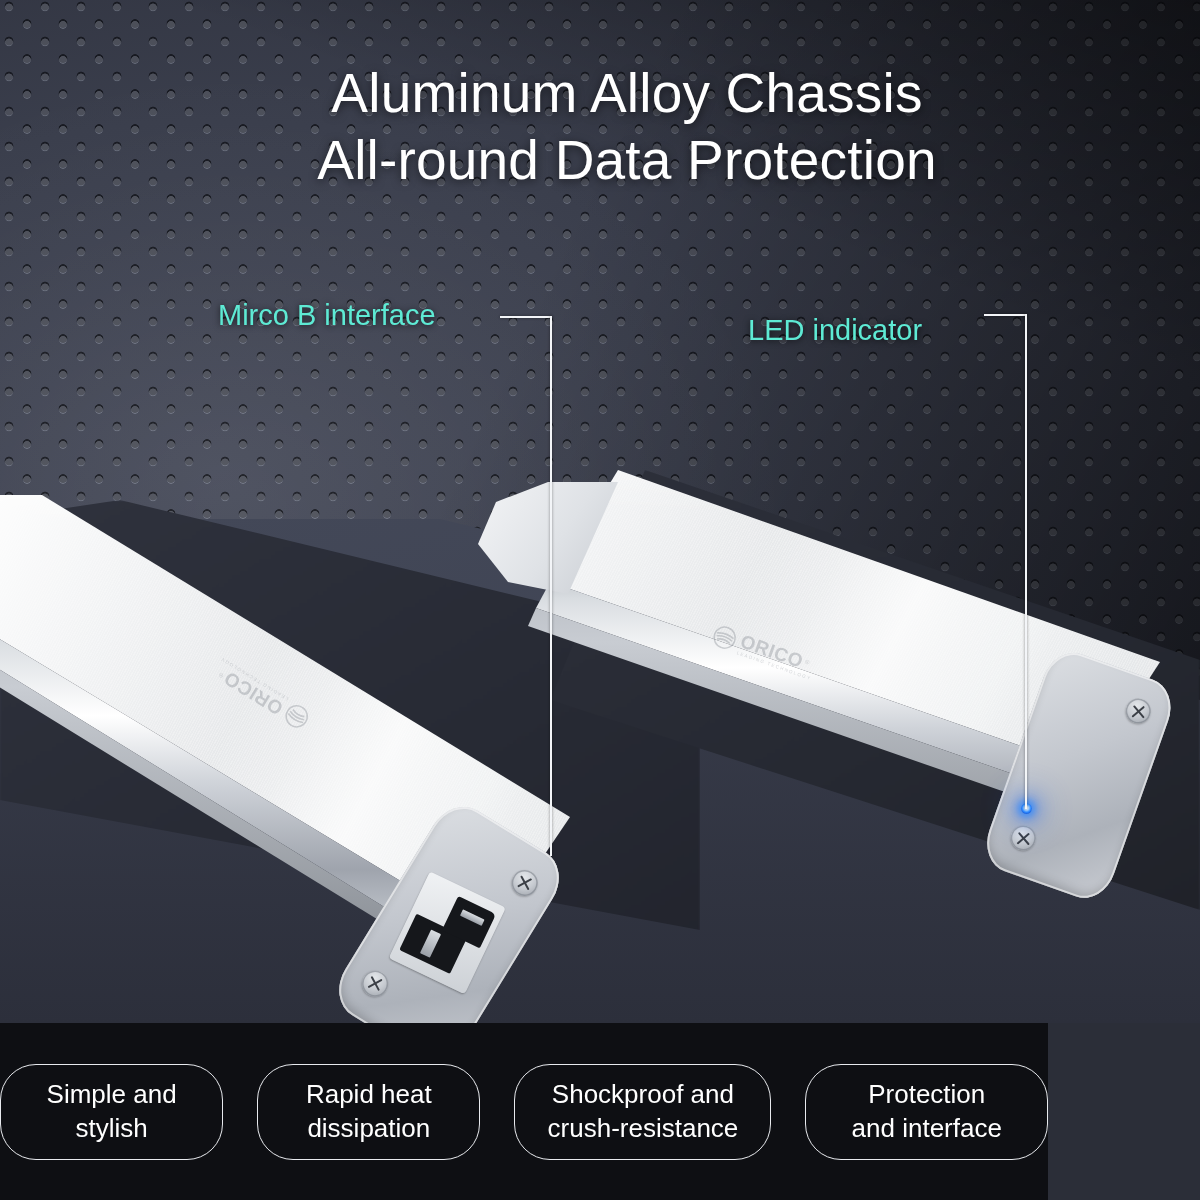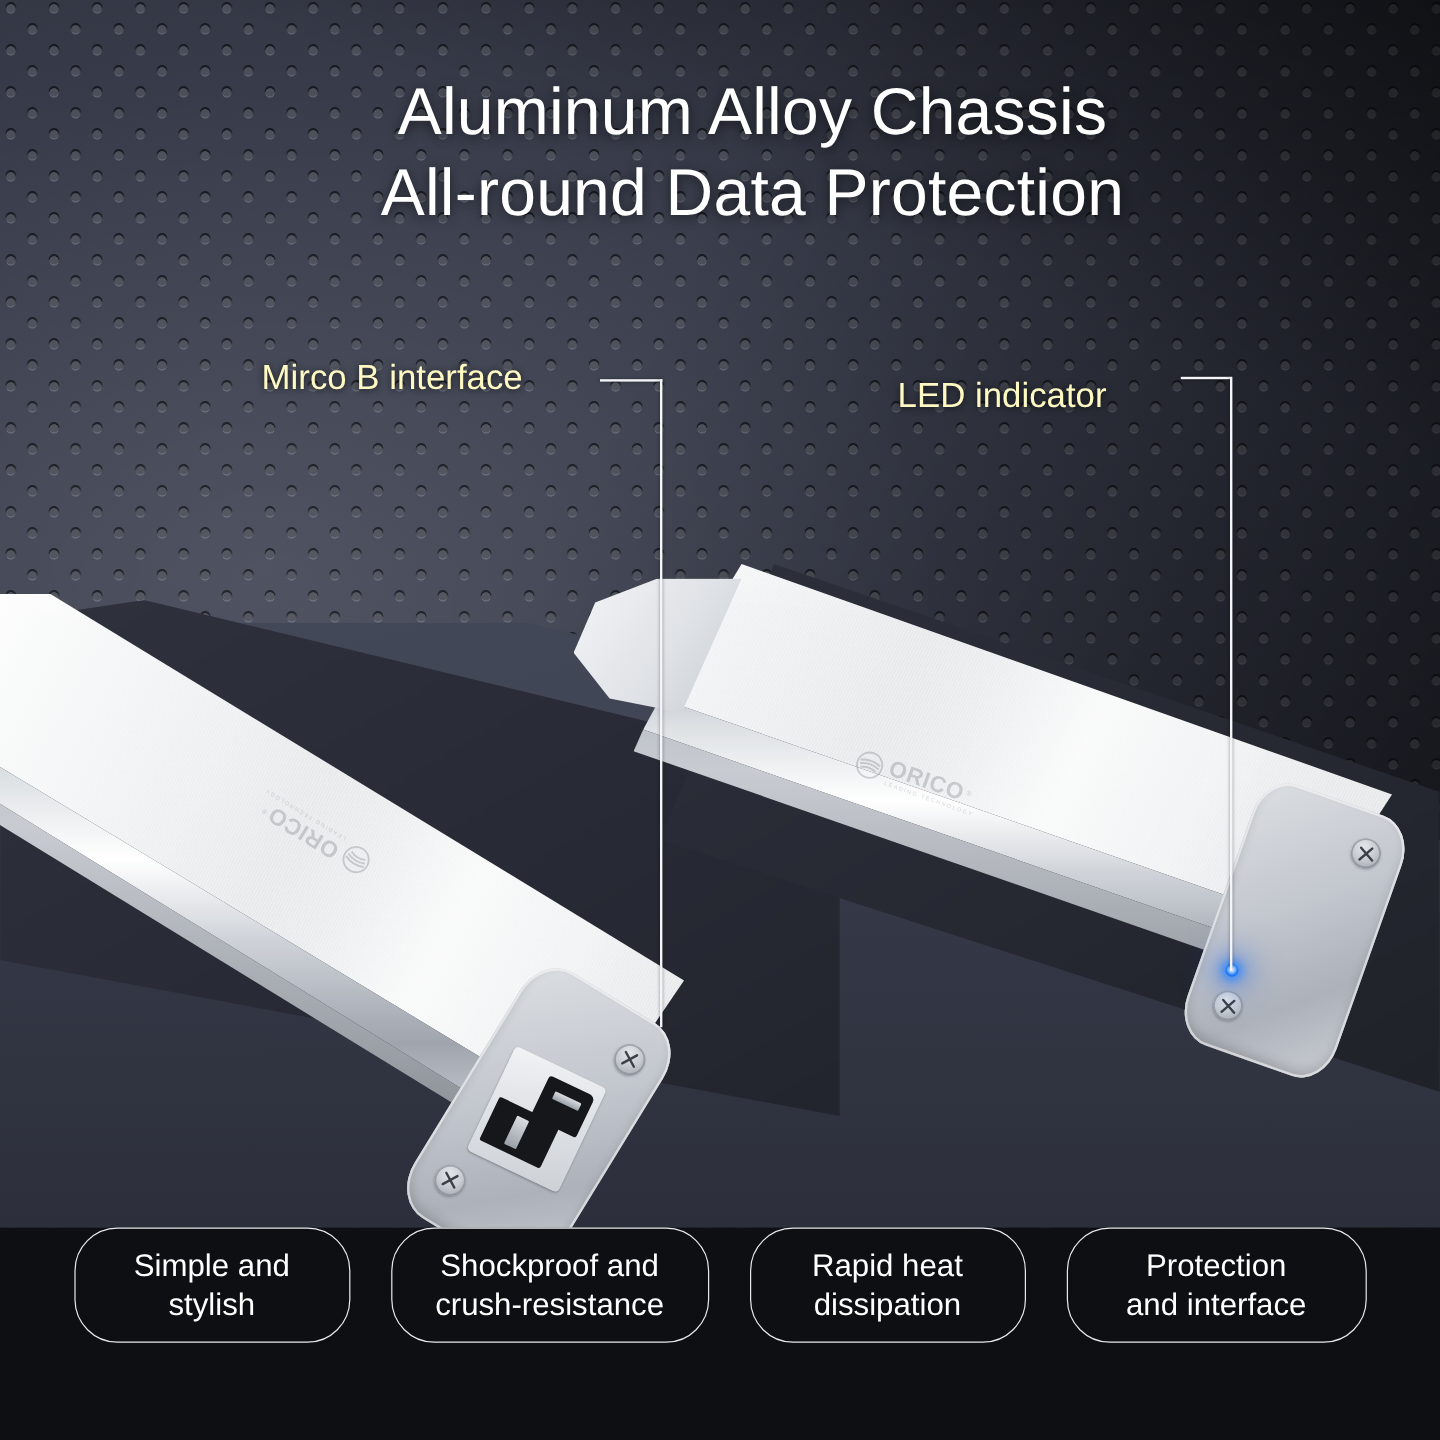--- a/index.html
+++ b/index.html
@@ -141,32 +141,32 @@
   
   .headline{
     position:absolute;left:0;top:60px;width:1200px;text-align:center;
     color:#fff;font-size:55px;line-height:1.22;font-weight:400;
     letter-spacing:.2px;text-shadow:0 2px 10px rgba(0,0,0,.55);padding-left:27px;
   }
   .headline div{white-space:nowrap;}
 
   
   .callout-label{
-    position:absolute;color:#fef9c3;font-size:29px;white-space:nowrap;
+    position:absolute;color:#5eead4;font-size:29px;white-space:nowrap;
     text-shadow:0 1px 6px rgba(0,0,0,.7);
   }
   .lead{position:absolute;background:#f3f5f8;box-shadow:0 0 3px rgba(0,0,0,.45);}
   .lead-h{height:1.6px;}
   .lead-v{width:1.6px;}
 
   
   .bottombar{
-    position:absolute;left:0;top:1023px;width:1200px;height:177px;
+    position:absolute;left:0;top:1023px;width:1048px;height:177px;
     background:#0e0f13;
-    display:flex;align-items:flex-start;justify-content:center;gap:34px;
+    display:flex;align-items:center;justify-content:center;gap:34px;
   }
   .pill{
     border:1.6px solid #e8eaee;border-radius:36px;
     color:#fff;font-size:26px;line-height:1.28;text-align:center;
     display:flex;align-items:center;justify-content:center;
     padding:14px 10px;box-sizing:border-box;height:96px;
   }
   .pill span{display:block;}
   .pill-0{width:230px;}
   .pill-1{width:265px;}
@@ -303,32 +303,32 @@
   <div class="lead lead-h" style="left:984px;top:314px;width:42px;"></div>
   <div class="lead lead-v" style="left:1025px;top:314px;height:495px;"></div>
 
   <div class="bottombar">
     <div class="pill pill-0">
       <div>
         <span>Simple and</span>
         <span>stylish</span>
       </div>
     </div>
+    <div class="pill pill-2">
+      <div>
+        <span>Rapid heat</span>
+        <span>dissipation</span>
+      </div>
+    </div>
     <div class="pill pill-1">
       <div>
         <span>Shockproof and</span>
         <span>crush-resistance</span>
       </div>
     </div>
-    <div class="pill pill-2">
-      <div>
-        <span>Rapid heat</span>
-        <span>dissipation</span>
-      </div>
-    </div>
     <div class="pill pill-3">
       <div>
         <span>Protection</span>
         <span>and interface</span>
       </div>
     </div>
   </div>
 
 </div>
 

